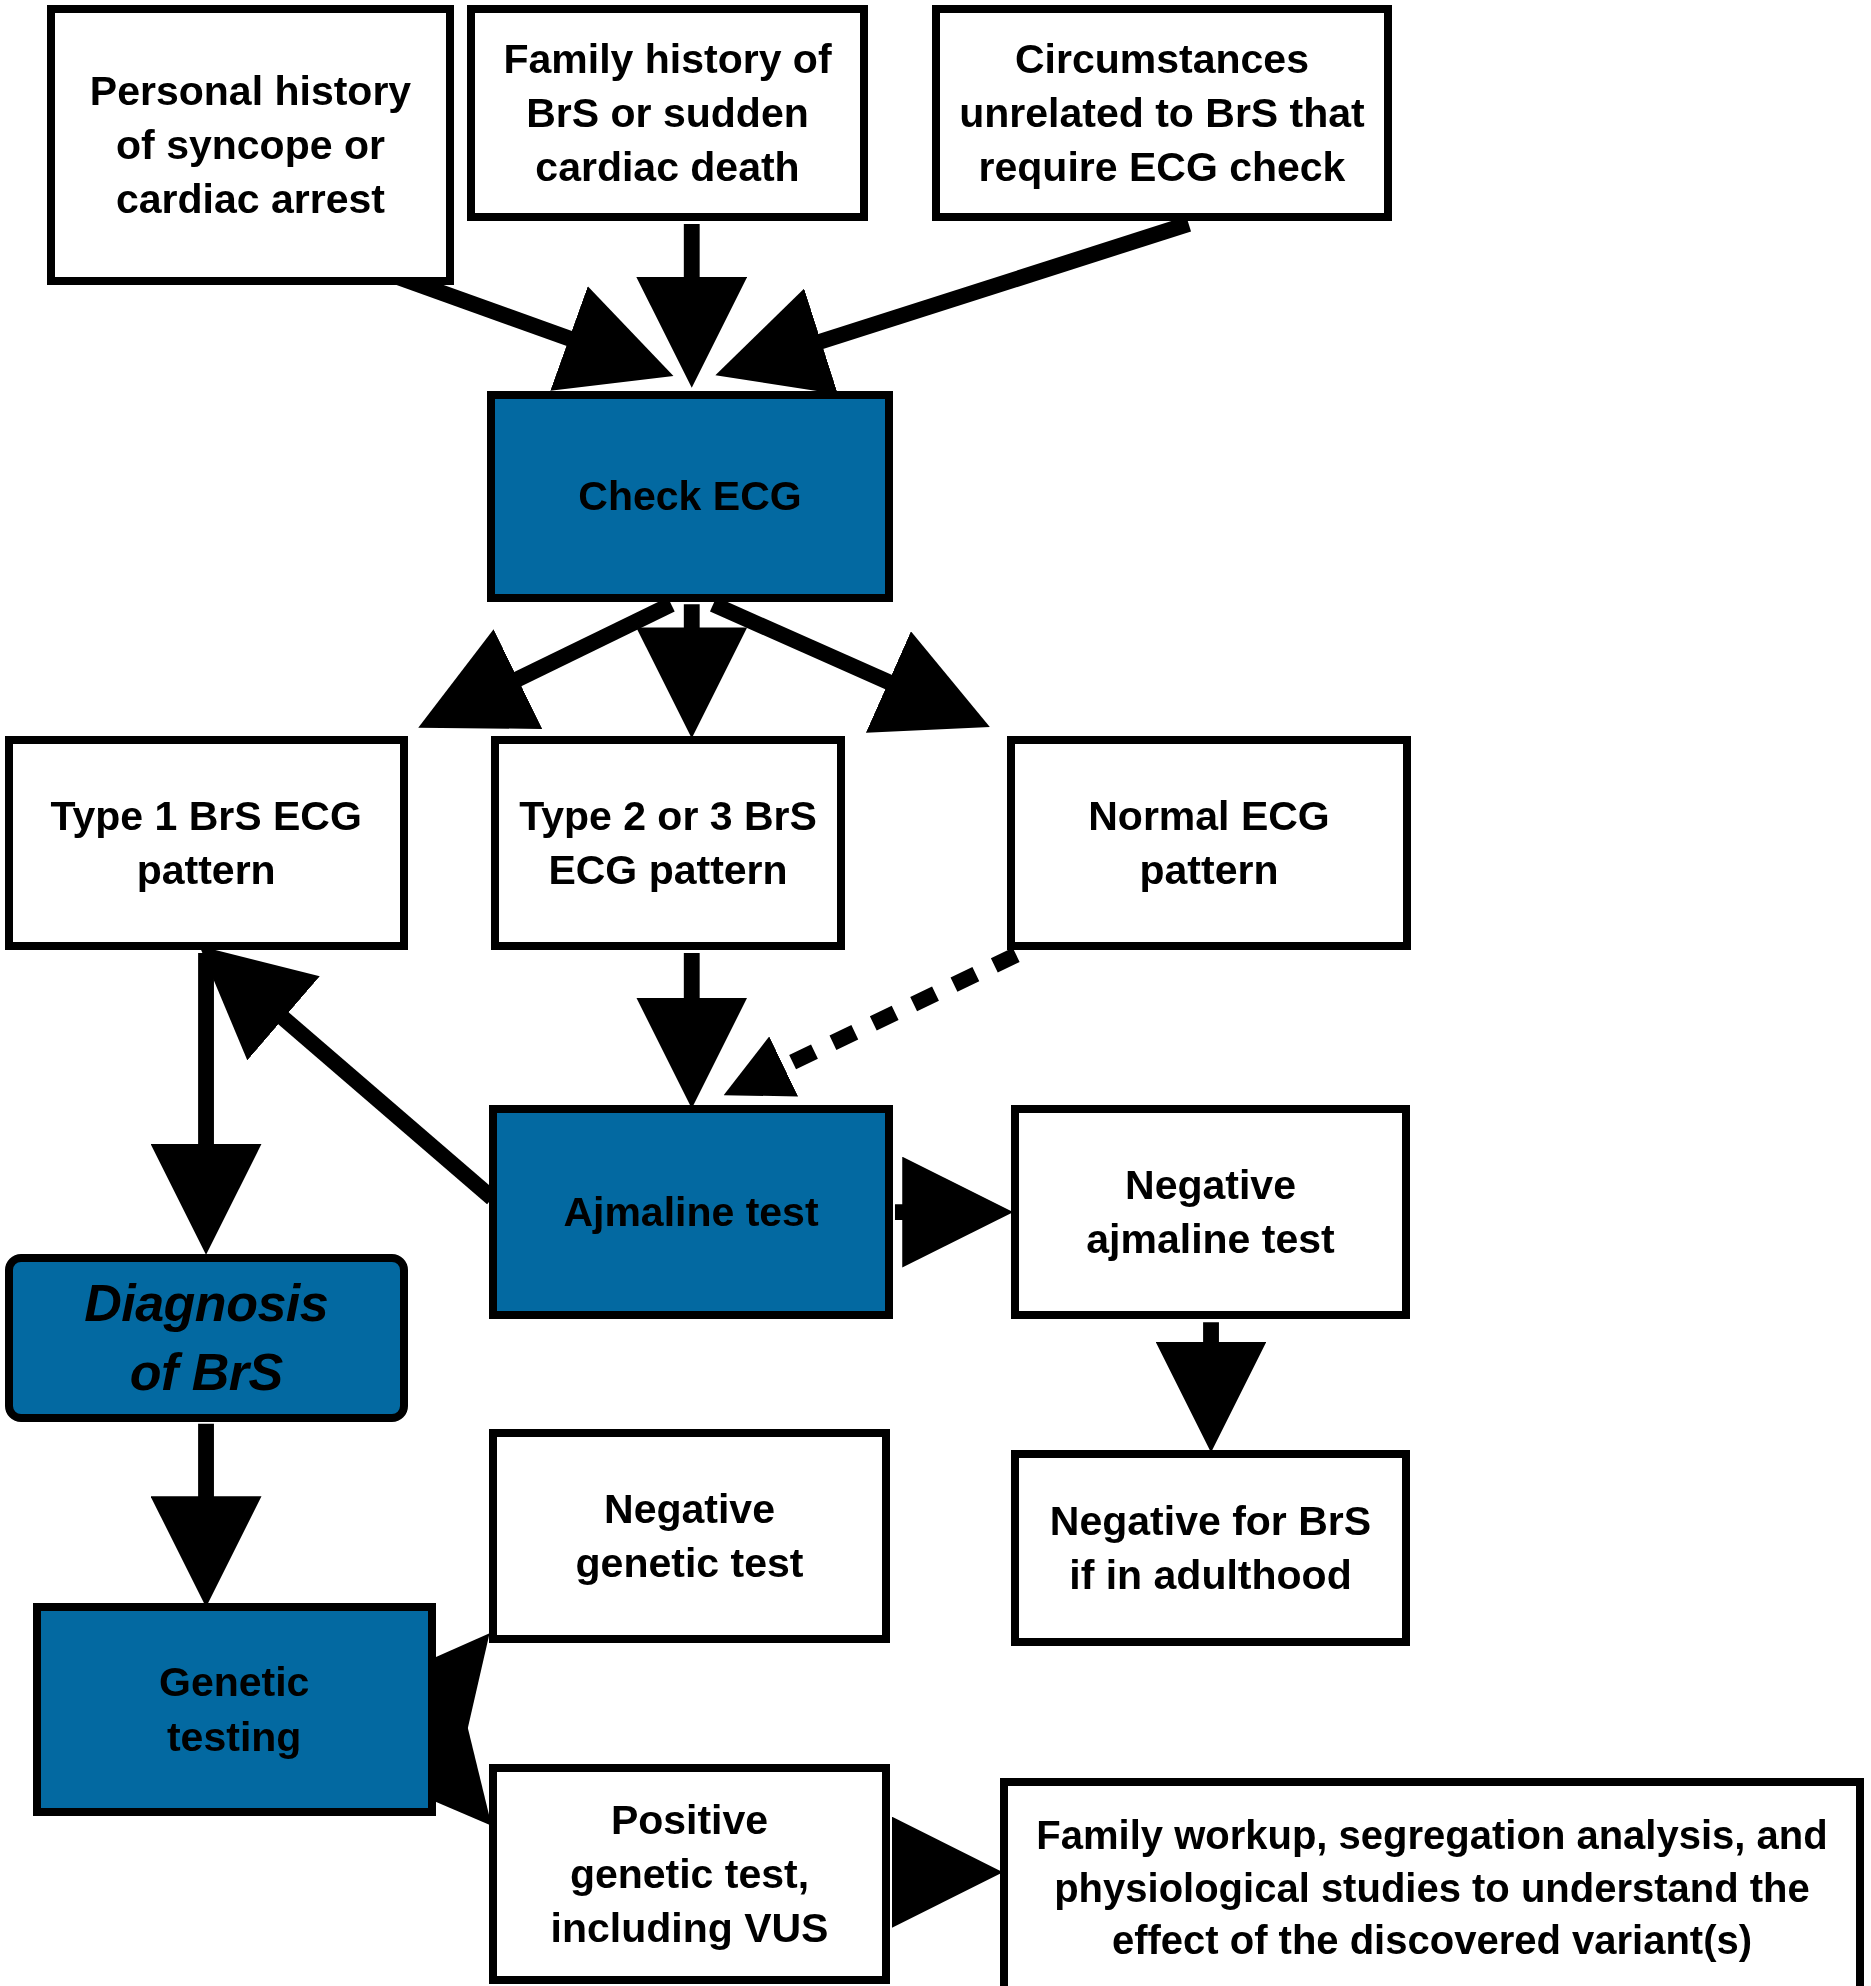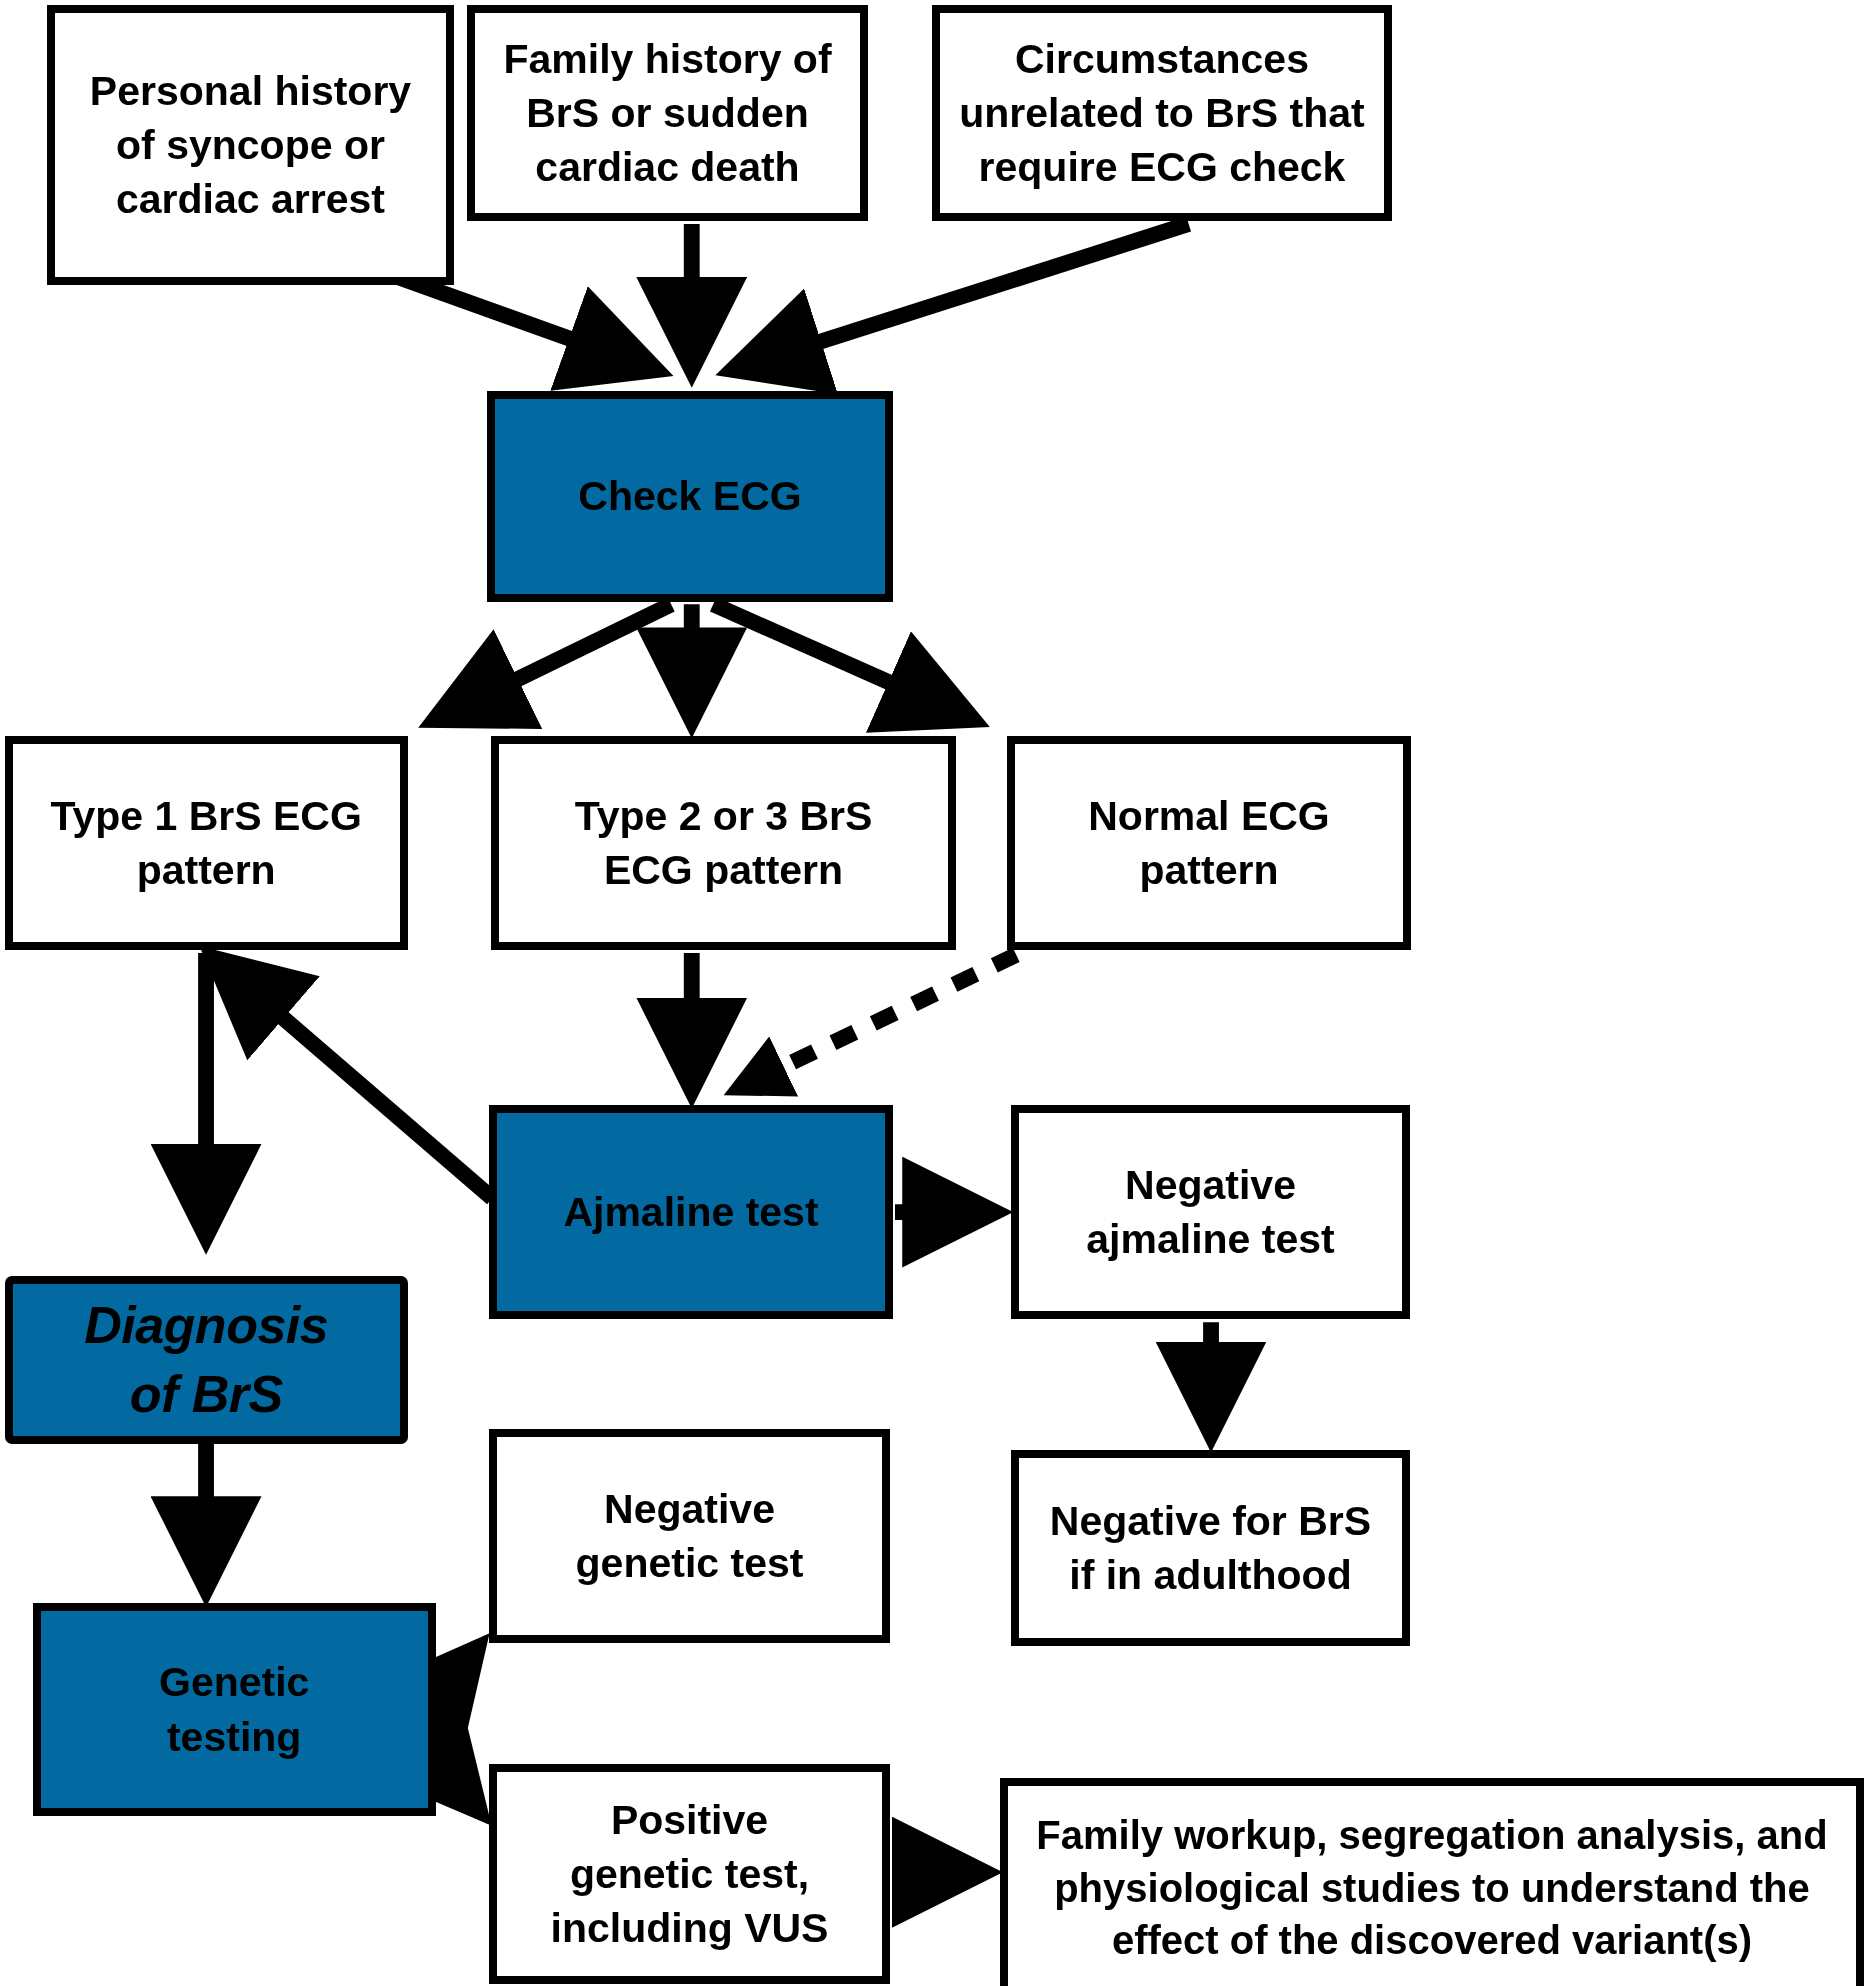--- a/index.html
+++ b/index.html
@@ -25,21 +25,21 @@
   }
   .node .txt{
     font-weight:bold;
     font-size:41px;
     line-height:1.32;
     color:#000000;
     padding:0 11.2px;
     white-space:pre-line;
   }
   .gray{background:#0369a1;}
-  .rounded{border-radius:7px;margin-top:22px;}
+  .rounded{border-radius:16px;}
   .italicnode .txt{
     font-style:italic;
     font-size:52px;
     letter-spacing:-0.5px;
   }
   .wide .txt{font-size:40px;}
 </style>
 </head>
 <body>
 
@@ -140,21 +140,21 @@
 
   <div class="node gray" style="left:487px;top:391px;width:406px;height:211px;">
     <span class="txt">Check ECG</span>
   </div>
 
   <div class="node" style="left:4.7px;top:736px;width:403px;height:214px;">
     <span class="txt">Type 1 BrS ECG
 pattern</span>
   </div>
 
-  <div class="node" style="left:491px;top:736px;width:465px;height:214px;justify-content:center;">
+  <div class="node" style="left:491px;top:736px;width:354px;height:214px;justify-content:center;">
     <span class="txt">Type 2 or 3 BrS
 ECG pattern</span>
   </div>
 
   <div class="node" style="left:1007px;top:736px;width:404px;height:214px;">
     <span class="txt">Normal ECG
 pattern</span>
   </div>
 
   <div class="node gray" style="left:489px;top:1105px;width:404px;height:214px;">

